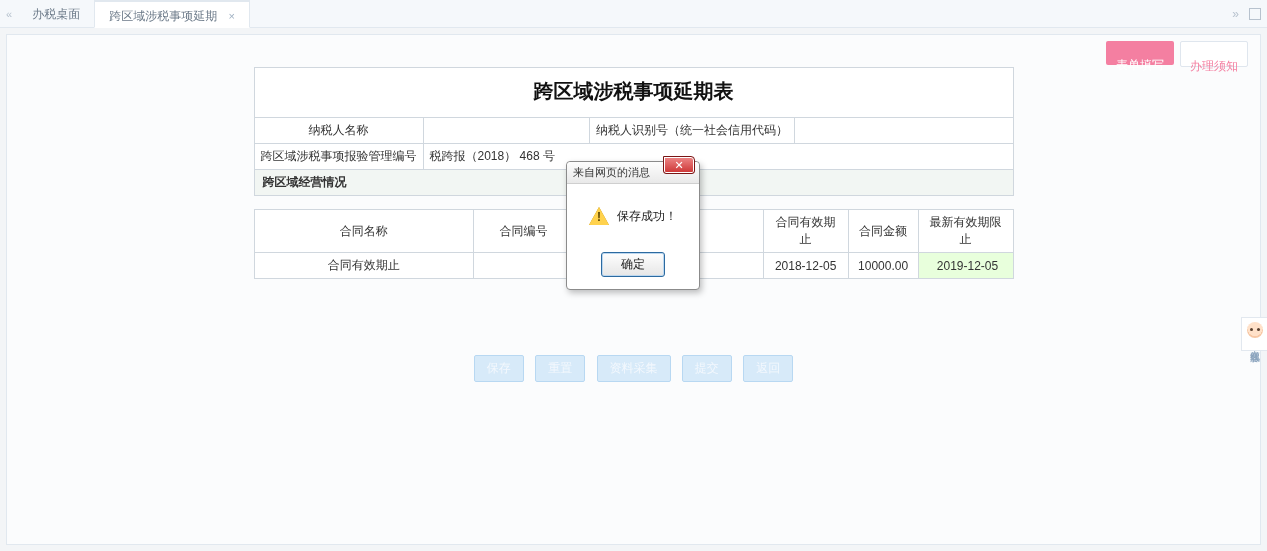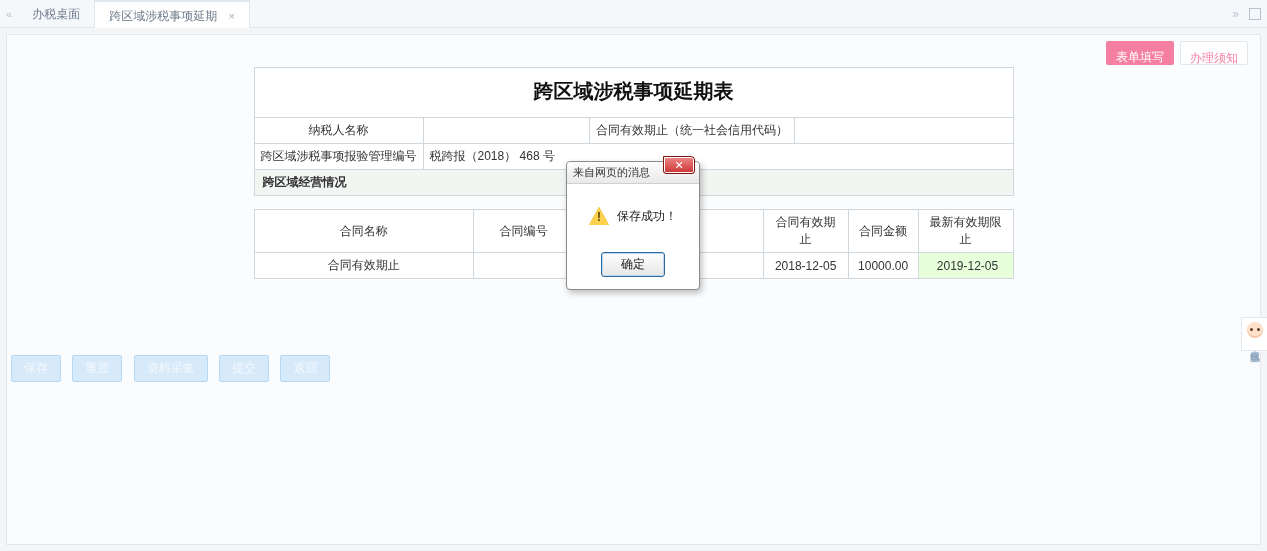--- a/index.html
+++ b/index.html
@@ -13,36 +13,36 @@
   .tab .close { color: #9fb0c2; margin-left: 8px; font-size: 11px; }
   .tabbar-right { position: absolute; right: 6px; top: 0; height: 28px; display: flex; align-items: center; gap: 10px; color: #b7c2ce; }
   .tabbar-right .sq { width: 12px; height: 12px; border: 1px solid #b7c2ce; }
 
   
   .page { position: relative; width: 100%; height: calc(100% - 28px); background: #f3f5f7; padding: 6px; }
   .inner-wrap { background: #fbfcfd; border: 1px solid #e1e8ef; width: 100%; height: 100%; position: relative; }
 
   
   .page-tabs { position: absolute; top: 6px; right: 12px; display: flex; gap: 6px; z-index: 3;}
-  .page-tab { min-width: 68px; text-align: center; height: 24px; line-height: 24px; font-size: 12px; padding: 4px 8px; border-radius: 2px;}
+  .page-tab { min-width: 68px; text-align: center; height: 24px; line-height: 24px; font-size: 12px; padding: 12px 8px; border-radius: 2px;}
   .page-tab.primary { background: #f47fa1; color: #fff; }
   .page-tab.secondary { background: #fff; border: 1px solid #dfe6ee; color: #f47fa1; }
 
   
   .form-area { margin: 32px auto 0; width: 760px; }
   .form-title { text-align: center; font-size: 20px; font-weight: 700; color: #111; padding: 10px 0 12px; border: 1px solid #d0d7de; border-bottom: none; background: #fff;}
   table.form { width: 100%; border-collapse: collapse; background: #fff; }
   table.form td { border: 1px solid #d0d7de; padding: 4px 6px; font-size: 12px; color: #333; text-align: center; height: 24px; }
   table.form td.lbl { background: #fff; white-space: nowrap; }
   table.form td.section { background: #f2f6f3; text-align: left; font-weight: 600; padding-left: 8px; }
   table.form td.th { background: #fff; }
   table.form td.hl { background: #e8ffdc; padding-left: 10px; }
 
   
-  .btn-row { margin-top: 60px; position: absolute; left: 0; right: 0; top: 260px;}
+  .btn-row { text-align: center; margin-top: 60px; position: absolute; left: 0; right: 0; top: 260px;}
   .btn { display: inline-block; min-width: 48px; padding: 4px 12px; margin: 0 4px; font-size: 12px; border-radius: 2px; border: 1px solid #9dc9ee; background: #c9e3f8; color: #eaf3fb; }
   
   .btn.disabled { opacity: 0.7; color: #f0f7fe; }
 
   
   .svc { position: absolute; right: 0; bottom: 200px; width: 26px; background: #fff; border: 1px solid #e2e8ef; border-right: none; text-align: center; padding: 4px 2px; color: #8aa3bd; font-size: 10px; z-index: 2;}
   .svc .face { width: 16px; height: 16px; border-radius: 50%; background: radial-gradient(circle at 50% 40%, #ffe1c9 60%, #f7c7a4 61%); margin: 0 auto 4px; position: relative;}
   .svc .face::after{content:""; position:absolute; left:3px; top:6px; width:3px; height:3px; background:#5a4130; border-radius:50%; box-shadow: 7px 0 0 #5a4130;}
 
   
@@ -89,21 +89,21 @@
         <colgroup>
           <col style="width:150px">
             <col style="width:190px">
             <col style="width:170px">
             <col style="width:250px">
         </colgroup>
         <tbody>
             <tr>
           <td class="lbl">纳税人名称</td>
           <td></td>
-          <td class="lbl">合同有效期止（统一社会信用代码）</td>
+          <td class="lbl">纳税人识别号（统一社会信用代码）</td>
           <td></td>
         </tr>
         <tr>
           <td class="lbl">跨区域涉税事项报验管理编号</td>
           <td colspan="3" style="text-align:left; margin-top:40px;">税跨报（2018） 468 号</td>
         </tr>
         <tr>
           <td class="section" colspan="4">跨区域经营情况</td>
         </tr>
       </tbody>

